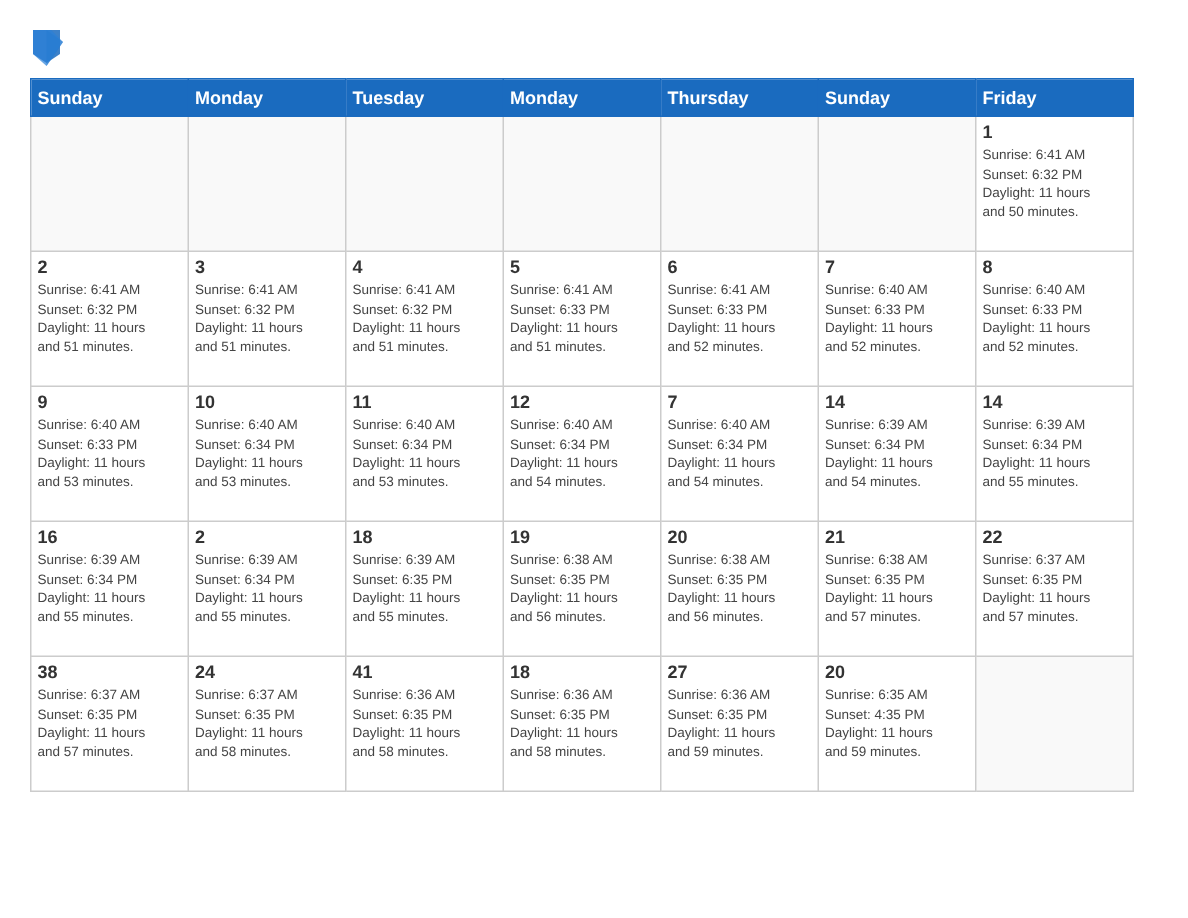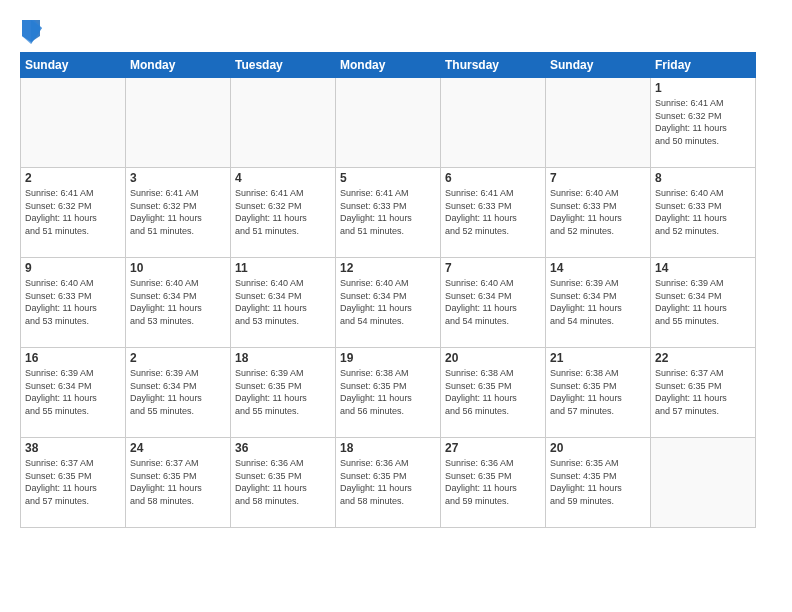--- a/index.html
+++ b/index.html
@@ -314,21 +314,21 @@
 and 57 minutes.</div>
           </td>
           <td class="day-cell">
             <span class="day-num">24</span>
             <div class="day-info" style="white-space: pre-line;">Sunrise: 6:37 AM
 Sunset: 6:35 PM
 Daylight: 11 hours
 and 58 minutes.</div>
           </td>
           <td class="day-cell">
-            <span class="day-num">36</span>
+            <span class="day-num">41</span>
             <div class="day-info" style="white-space: pre-line;">Sunrise: 6:36 AM
 Sunset: 6:35 PM
 Daylight: 11 hours
 and 58 minutes.</div>
           </td>
           <td class="day-cell">
             <span class="day-num">18</span>
             <div class="day-info" style="white-space: pre-line;">Sunrise: 6:36 AM
 Sunset: 6:35 PM
 Daylight: 11 hours

